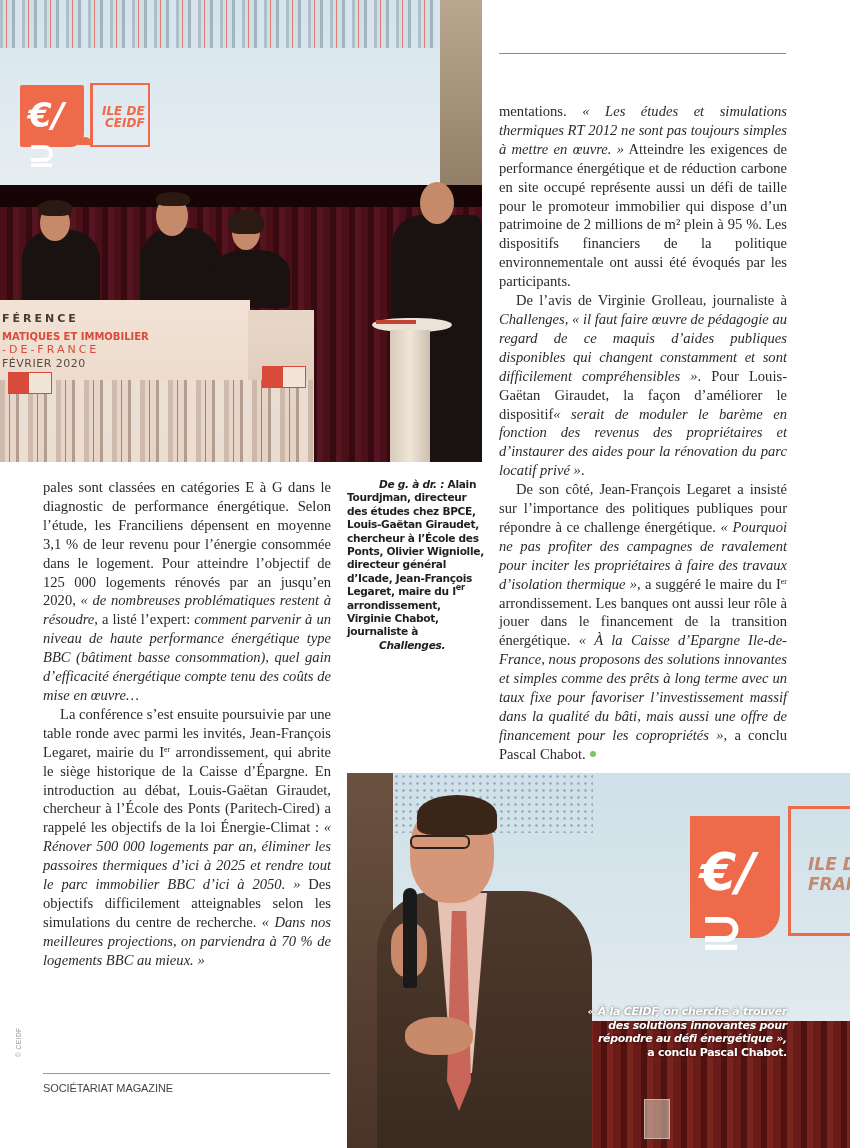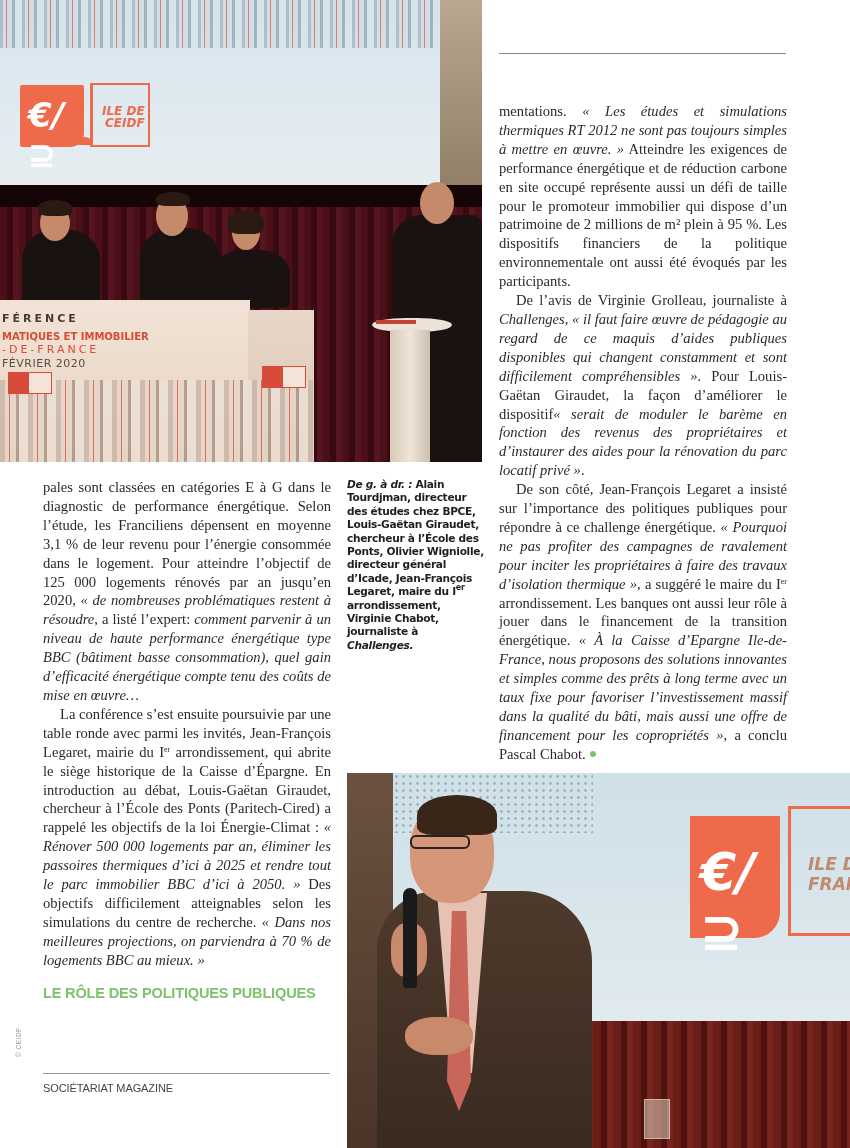--- a/index.html
+++ b/index.html
@@ -51,21 +51,21 @@
     .top-rule { position: absolute; left: 499px; top: 53px; width: 287px; height: 1px; background: #8a8a8a; }
     .col-right { position: absolute; left: 499px; top: 102px; width: 288px; }
     .green-dot { display: inline-block; width: 6px; height: 6px; border-radius: 50%; background: #7dc36b; margin-left: 4px; vertical-align: 2px; }
 
     
     .col-left { position: absolute; left: 43px; top: 478px; width: 288px; }
     .section-heading { font-family: "Liberation Sans", "DejaVu Sans", sans-serif; font-weight: bold; font-size: 14.6px; line-height: 18px; color: #7dc36b; margin-top: 14px; letter-spacing: -.2px; }
 
     
     .caption { position: absolute; left: 347px; top: 478px; width: 140px; font-family: "DejaVu Sans", "Liberation Sans", sans-serif; font-size: 10.6px; line-height: 13.4px; color: #1f1f1f; font-weight: bold; letter-spacing: -.3px; }
-    .caption em { font-style: italic; font-weight: bold; }
+    .caption em { font-style: italic; font-weight: bold; margin-left: 32px; }
 
     
     .credit { position: absolute; left: 15px; top: 1057px; transform: rotate(-90deg); transform-origin: left top; font-family: "Liberation Sans", sans-serif; font-size: 6.5px; color: #9a9a9a; letter-spacing: .5px; }
 
     
     .footer-rule { position: absolute; left: 43px; top: 1073px; width: 287px; height: 1px; background: #9a9a9a; }
     .footer-label { position: absolute; left: 43px; top: 1082px; font-family: "Liberation Sans", "DejaVu Sans", sans-serif; font-size: 11px; color: #444; letter-spacing: -.1px; }
 
     
     .photo-bottom { position: absolute; left: 347px; top: 773px; width: 503px; height: 375px; overflow: hidden; background: #5a1a14; }
@@ -149,21 +149,20 @@
     <p><span>mentations. </span><em>« Les études et simulations thermiques RT 2012 ne sont pas toujours simples à mettre en œuvre. »</em><span> Atteindre les exigences de performance énergétique et de réduction carbone en site occupé représente aussi un défi de taille pour le promoteur immobilier qui dispose d’un patrimoine de 2 millions de m² plein à 95 %. Les dispositifs financiers de la politique environnementale ont aussi été évoqués par les participants.</span></p>
     <p class="indent"><span>De l’avis de Virginie Grolleau, journaliste à </span><em>Challenges,</em><span> </span><em>« il faut faire œuvre de pédagogie au regard de ce maquis d’aides publiques disponibles qui changent constamment et sont difficilement compréhensibles »</em><span>. Pour Louis-Gaëtan Giraudet, la façon d’améliorer le dispositif</span><em>« serait de moduler le barème en fonction des revenus des propriétaires et d’instaurer des aides pour la rénovation du parc locatif privé »</em><span>.</span></p>
     <p class="indent"><span>De son côté, Jean-François Legaret a insisté sur l’importance des politiques publiques pour répondre à ce challenge énergétique. </span><em>« Pourquoi ne pas profiter des campagnes de ravalement pour inciter les propriétaires à faire des travaux d’isolation thermique »</em><span>, a suggéré le maire du I</span><sup>er</sup><span> arrondissement. Les banques ont aussi leur rôle à jouer dans le financement de la transition énergétique. </span><em>« À la Caisse d’Epargne Ile-de-France, nous proposons des solutions innovantes et simples comme des prêts à long terme avec un taux fixe pour favoriser l’investissement massif dans la qualité du bâti, mais aussi une offre de financement pour les copropriétés »</em><span>, a conclu Pascal Chabot.</span><span class="green-dot"></span></p>
   </div>
 
 <div class="col-left body-text">
   <div id="col-left-paras">
       <p><span>pales sont classées en catégories E à G dans le diagnostic de performance énergétique. Selon l’étude, les Franciliens dépensent en moyenne 3,1 % de leur revenu pour l’énergie consommée dans le logement. Pour atteindre l’objectif de 125 000 logements rénovés par an jusqu’en 2020, </span><em>« de nombreuses problématiques restent à résoudre</em><span>, a listé l’expert: </span><em>comment parvenir à un niveau de haute performance énergétique type BBC (bâtiment basse consommation), quel gain d’efficacité énergétique compte tenu des coûts de mise en œuvre…</em></p>
       <p class="indent"><span>La conférence s’est ensuite poursuivie par une table ronde avec parmi les invités, Jean-François Legaret, mairie du I</span><sup>er</sup><span> arrondissement, qui abrite le siège historique de la Caisse d’Épargne. En introduction au débat, Louis-Gaëtan Giraudet, chercheur à l’École des Ponts (Paritech-Cired) a rappelé les objectifs de la loi Énergie-Climat : </span><em>« Rénover 500 000 logements par an, éliminer les passoires thermiques d’ici à 2025 et rendre tout le parc immobilier BBC d’ici à 2050. »</em><span> Des objectifs difficilement atteignables selon les simulations du centre de recherche. </span><em>« Dans nos meilleures projections, on parviendra à 70 % de logements BBC au mieux. »</em></p>
     </div>
-  <h2 class="section-heading">LE RÔLE DES POLITIQUES PUBLIQUES</h2>
 </div>
 
 <div class="caption">
   <em>De g. à dr. :</em><span> Alain Tourdjman, directeur des études chez BPCE, Louis-Gaëtan Giraudet, chercheur à l’École des Ponts, Olivier Wigniolle, directeur général d’Icade, Jean-François Legaret, maire du </span><span>I</span><sup>er</sup><span> arrondissement, Virginie Chabot, journaliste à </span><em>Challenges.</em>
 </div>
 
 <div class="credit">© CEIDF</div>
 
 <div class="footer-rule"></div>
 <div class="footer-label">SOCIÉTARIAT MAGAZINE</div>
@@ -186,13 +185,17 @@
   <div class="pb-man-body"></div>
   <div class="pb-shirt"></div>
   <div class="pb-tie"></div>
   <div class="pb-head"></div>
   <div class="pb-hair"></div>
   <div class="pb-glasses"></div>
   <div class="pb-hand"></div>
   <div class="pb-mic"></div>
   <div class="pb-hand2"></div>
   <div class="pb-glass"></div>
+  <div class="pb-quote">
+    <em>« À la CEIDF, on cherche à trouver des solutions innovantes pour répondre au défi énergétique »,</em><br>
+    <span>a conclu Pascal Chabot.</span>
+  </div>
 </div>
 
 </body></html>

